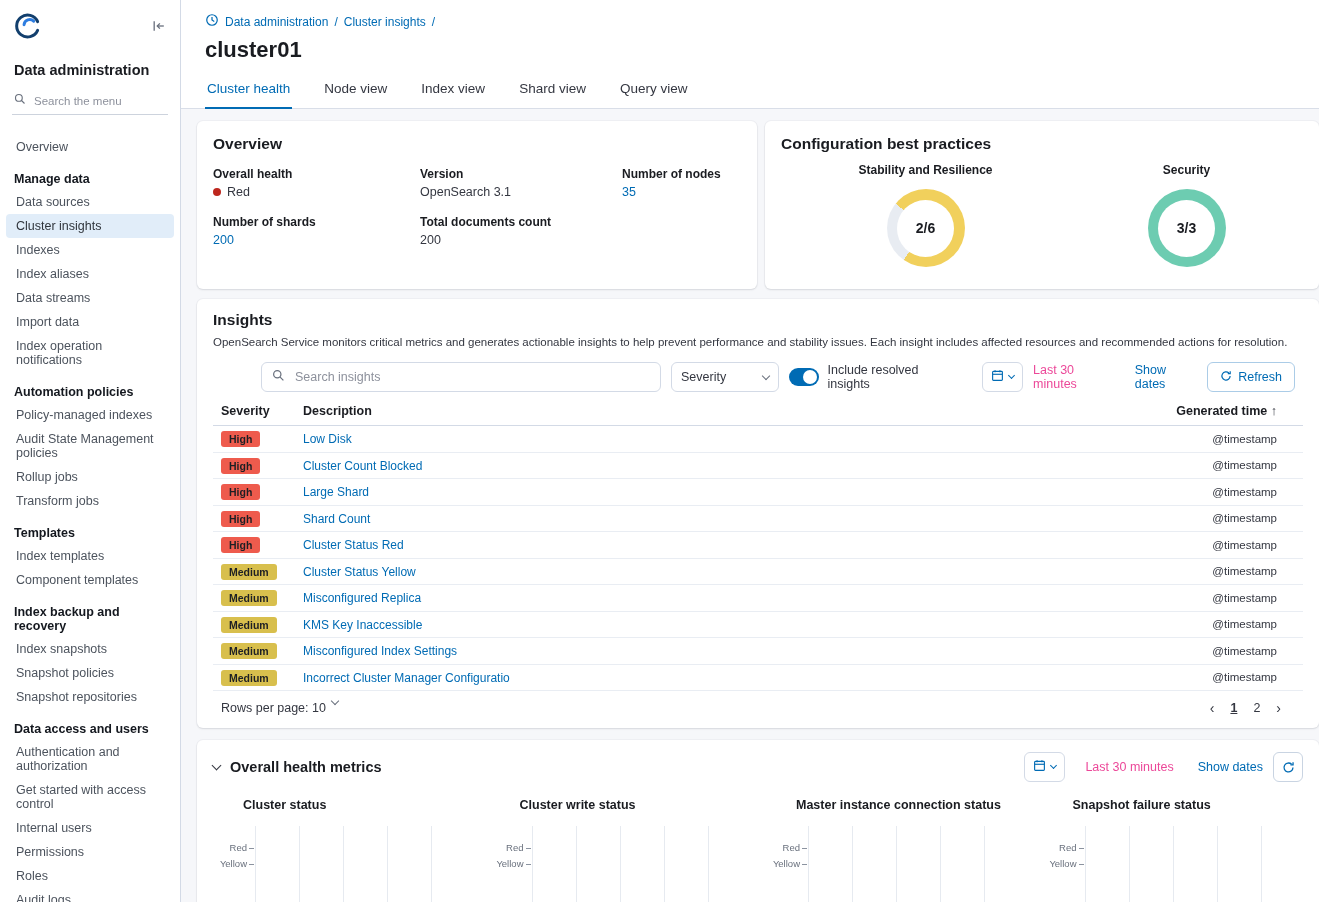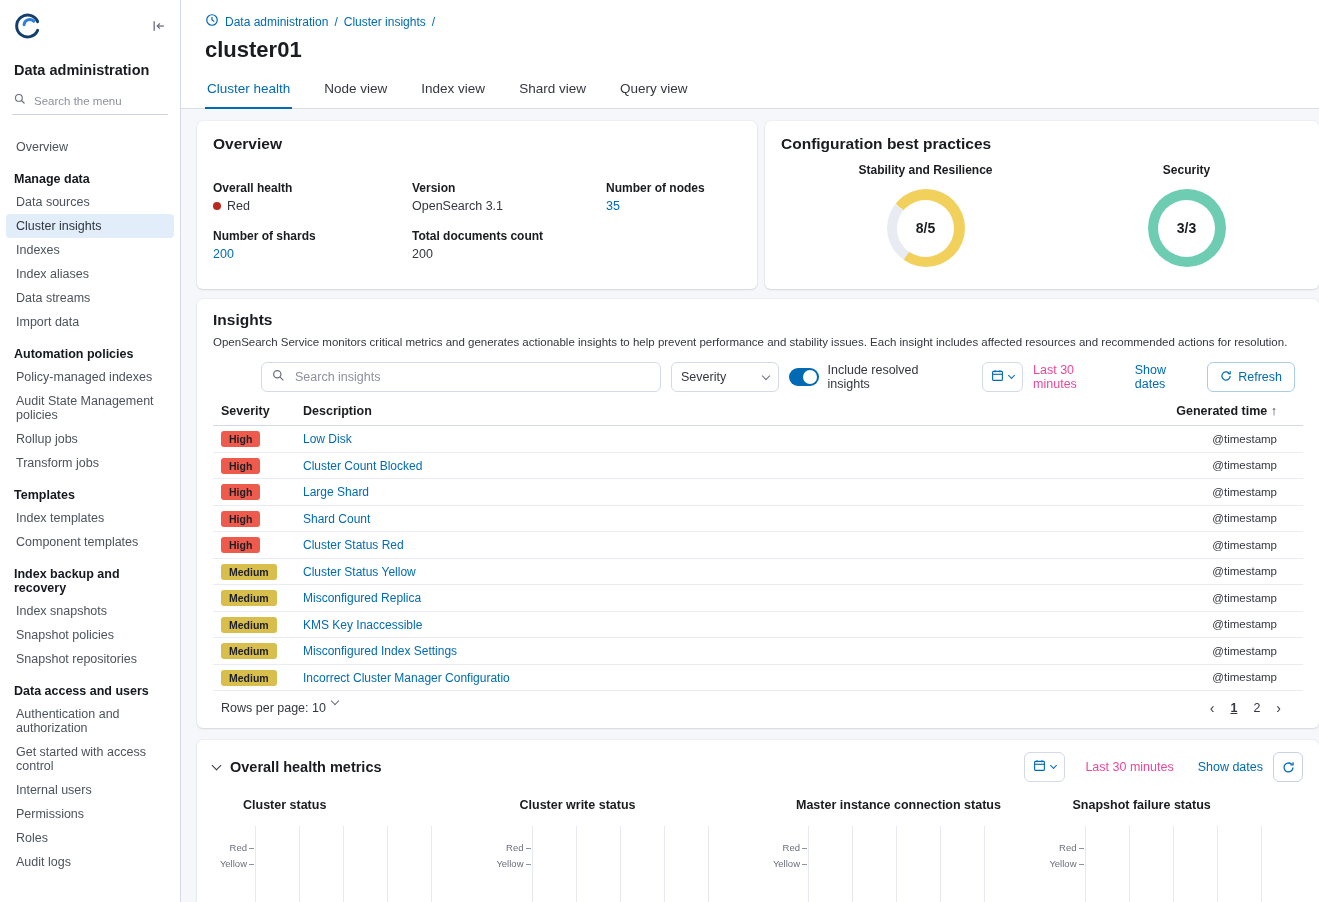--- a/index.html
+++ b/index.html
@@ -38,21 +38,21 @@
 
   .content { flex:1; overflow:hidden; padding:12px 0 0 16px; }
 
   .card { background:#fff; border-radius:6px; box-shadow:0 1px 2px rgba(31,38,51,.12), 0 0 0 1px rgba(31,38,51,.03); }
 
   .cards-row { display:flex; gap:8px; margin-bottom:10px; }
   .overview-card { width:560px; min-width:560px; height:168px; padding:14px 16px; }
   .bp-card { flex:1; height:168px; padding:14px 16px; }
   .card-title { font-size:15.5px; font-weight:700; color:#1a1c21; }
 
-  .ov-grid { display:grid; grid-template-columns:185px 180px 1fr; gap:16px 14px; margin-top:28px; }
+  .ov-grid { display:grid; grid-template-columns:185px 180px 1fr; gap:16px 22px; margin-top:14px; }
   .field-label { font-size:12px; font-weight:700; color:#1a1c21; margin-bottom:4px; }
   .field-value { font-size:12.5px; color:#343741; display:flex; align-items:center; }
   .field-value.link { color:#006bb4; cursor:pointer; }
   .dot { width:8px; height:8px; border-radius:50%; background:#bd271e; display:inline-block; margin-right:6px; }
 
   .bp-gauges { display:flex; justify-content:space-around; margin-top:10px; }
   .gauge-block { display:flex; flex-direction:column; align-items:center; gap:12px; }
   .gauge-label { font-size:12px; font-weight:700; color:#1a1c21; }
   .gauge { width:78px; height:78px; border-radius:50%; display:flex; align-items:center; justify-content:center; }
   .gauge-yellow { background:conic-gradient(from 215deg, #e8ecf2 0 26%, #f1d05c 26% 100%); }
@@ -153,20 +153,21 @@
   <nav class="nav">
     <div class="nav-item">Overview</div>
 
     <div class="nav-header">Manage data</div>
     <div class="nav-item">Data sources</div>
     <div class="nav-item selected">Cluster insights</div>
     <div class="nav-item">Indexes</div>
     <div class="nav-item">Index aliases</div>
     <div class="nav-item">Data streams</div>
     <div class="nav-item">Import data</div>
+    <div class="nav-item">Index operation notifications</div>
 
     <div class="nav-header">Automation policies</div>
     <div class="nav-item">Policy-managed indexes</div>
     <div class="nav-item">Audit State Management policies</div>
     <div class="nav-item">Rollup jobs</div>
     <div class="nav-item">Transform jobs</div>
 
     <div class="nav-header">Templates</div>
     <div class="nav-item">Index templates</div>
     <div class="nav-item">Component templates</div>
@@ -244,21 +245,21 @@
           </div>
         </div>
       </section>
 
       <section class="card bp-card">
         <div class="card-title">Configuration best practices</div>
         <div class="bp-gauges">
           <div class="gauge-block">
             <div class="gauge-label">Stability and Resilience</div>
             <div class="gauge gauge-yellow">
-              <div class="gauge-inner">8/5</div>
+              <div class="gauge-inner">2/6</div>
             </div>
           </div>
           <div class="gauge-block">
             <div class="gauge-label">Security</div>
             <div class="gauge gauge-green">
               <div class="gauge-inner">3/3</div>
             </div>
           </div>
         </div>
       </section>

